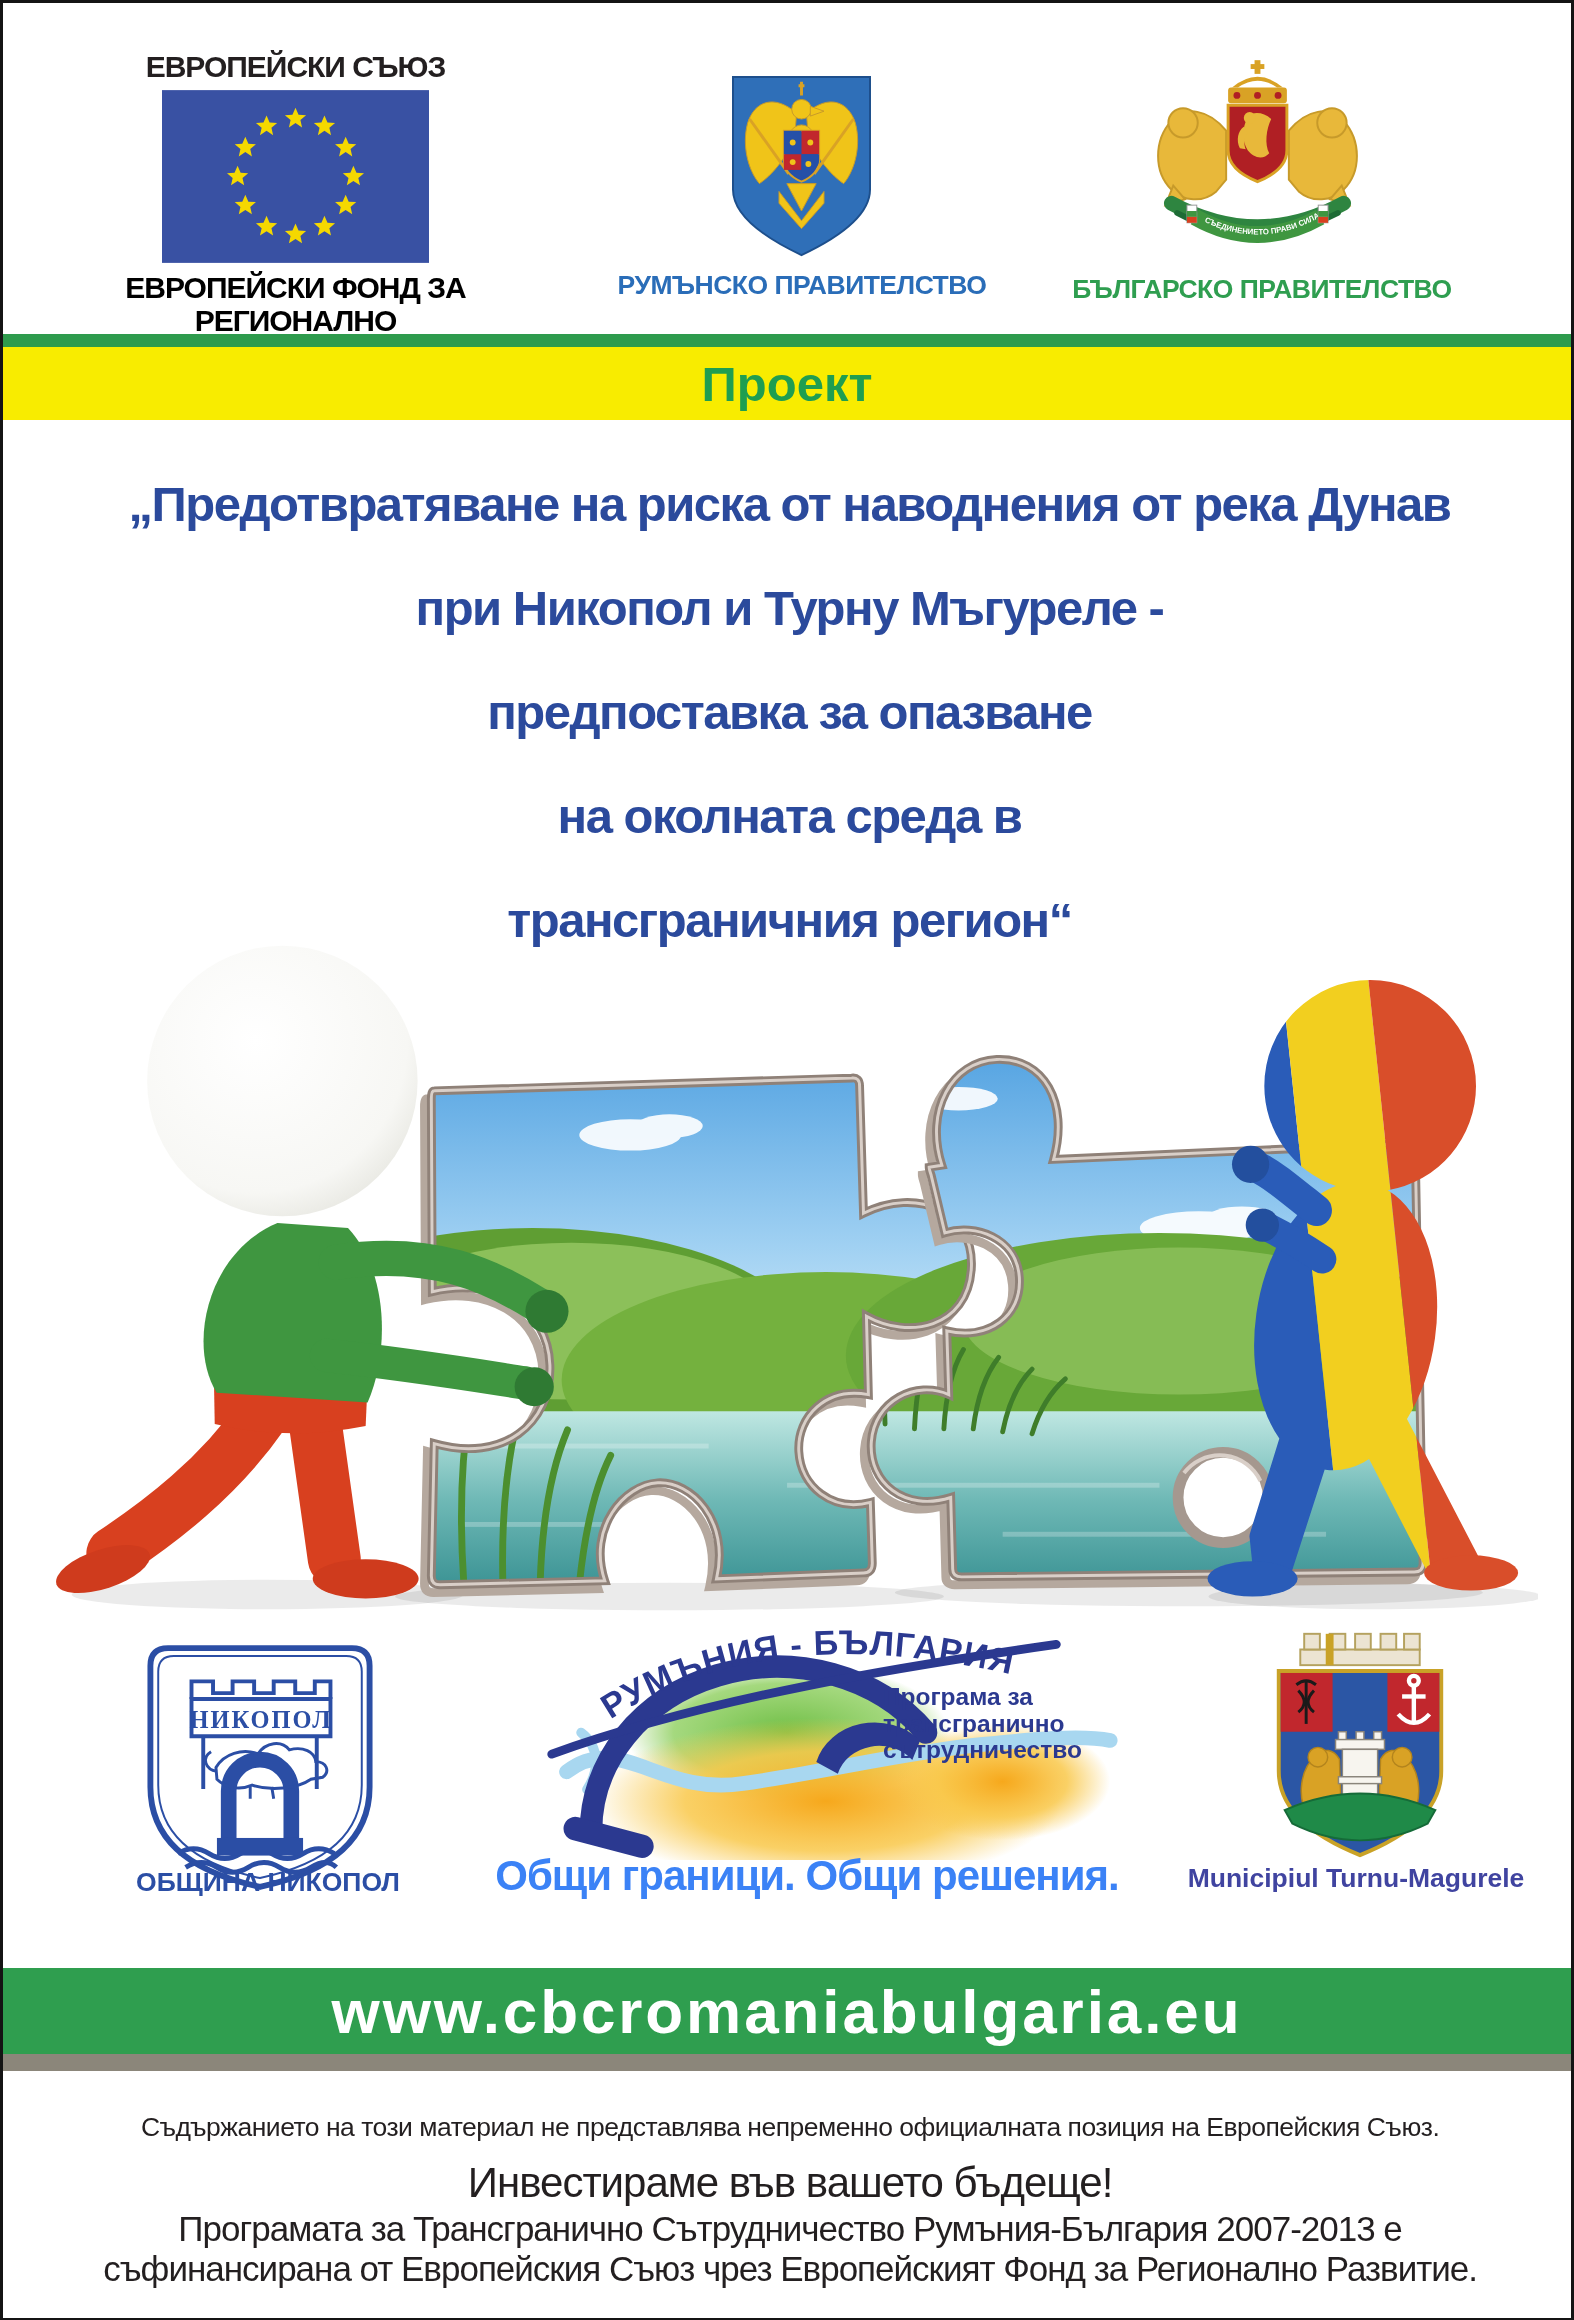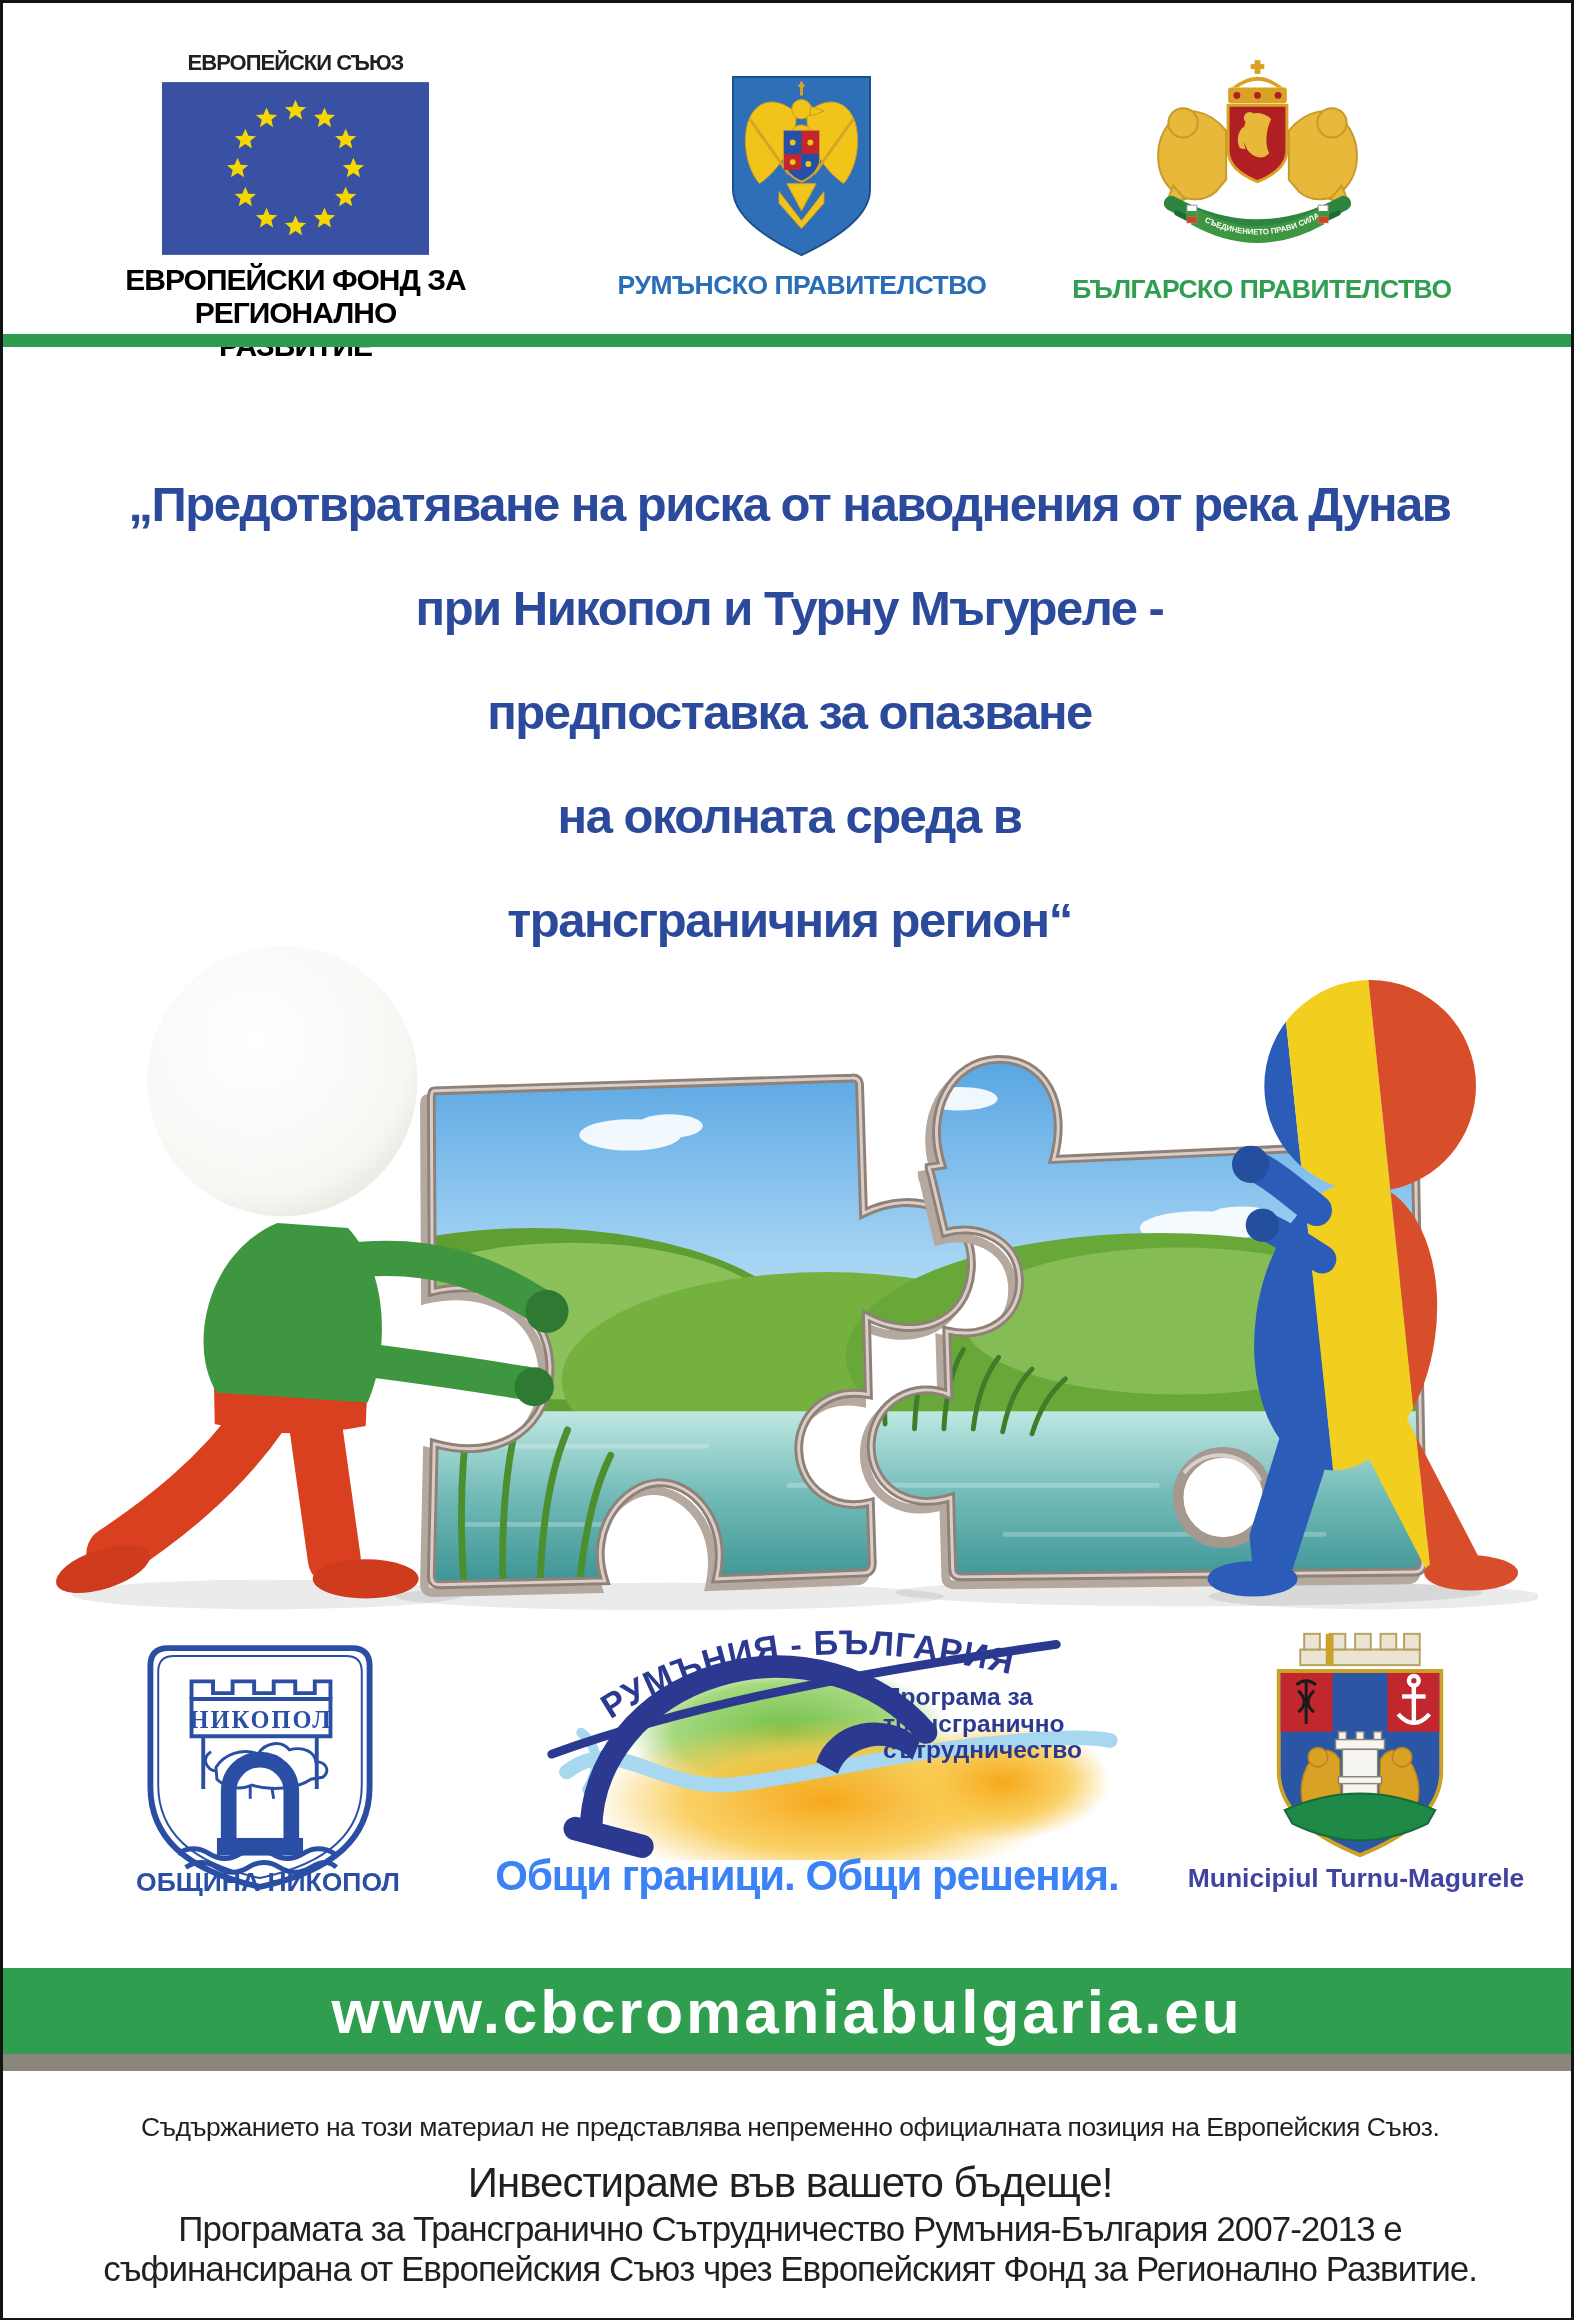--- a/index.html
+++ b/index.html
@@ -5,21 +5,21 @@
   html,body{margin:0;padding:0;background:#777;}
   .page{
     position:relative;width:1574px;height:2321px;margin:0 auto;
     background:#fff;border:3.9px solid #141414;box-sizing:border-box;
     font-family:"Liberation Sans",sans-serif;overflow:hidden;
   }
   .abs{position:absolute;}
   .ctr{text-align:center;}
   
   .eu-block{left:116px;top:47px;width:353px;}
-  .eu-title{font-size:22px;font-weight:600;color:#231f20;letter-spacing:-1px;}
+  .eu-title{font-size:30px;font-weight:600;color:#231f20;letter-spacing:-1px;}
   .eu-flag{display:block;margin:5.9px auto 7.8px auto;}
   .eu-sub{font-size:30px;font-weight:700;color:#000000;line-height:33px;letter-spacing:-1px;}
   .gov-label{font-size:26.5px;font-weight:600;letter-spacing:-0.5px;}
   .ro-label{left:608px;top:267px;width:382px;color:#2a6db8;}
   .bg-label{left:1068px;top:271px;width:382px;color:#2f9e50;}
   
   .green-strip{left:0;top:331px;width:100%;height:12.7px;background:#2e9b4d;}
   .yellow-band{left:0;top:344px;width:100%;height:73px;background:#f8ec00;display:flex;align-items:center;justify-content:center;}
   .yellow-band .txt{font-size:49px;font-weight:700;color:#1f9e50;letter-spacing:0px;}
   
@@ -138,20 +138,23 @@
         <rect x="50" y="162" width="10" height="6" fill="#d8401f"></rect>
       <rect x="184" y="156" width="10" height="6" fill="#3f9640"></rect>
         <rect x="184" y="162" width="10" height="6" fill="#d8401f"></rect>
     </g>
   </svg>
 
   <div class="abs ctr gov-label ro-label">РУМЪНСКО ПРАВИТЕЛСТВО</div>
   <div class="abs ctr gov-label bg-label">БЪЛГАРСКО ПРАВИТЕЛСТВО</div>
 
   <div class="abs green-strip"></div>
+  <div class="abs yellow-band">
+    <span class="txt">Проект</span>
+  </div>
 
   <div class="abs ctr main-title">
     <div>„Предотвратяване на риска от наводнения от река Дунав</div>
     <div>при Никопол и Турну Мъгуреле -</div>
     <div>предпоставка за опазване</div>
     <div>на околната среда в</div>
     <div>трансграничния регион“</div>
   </div>
 
   <svg class="abs" style="left:39px;top:931px;" width="1496" height="686" viewBox="0 0 1526 700">

